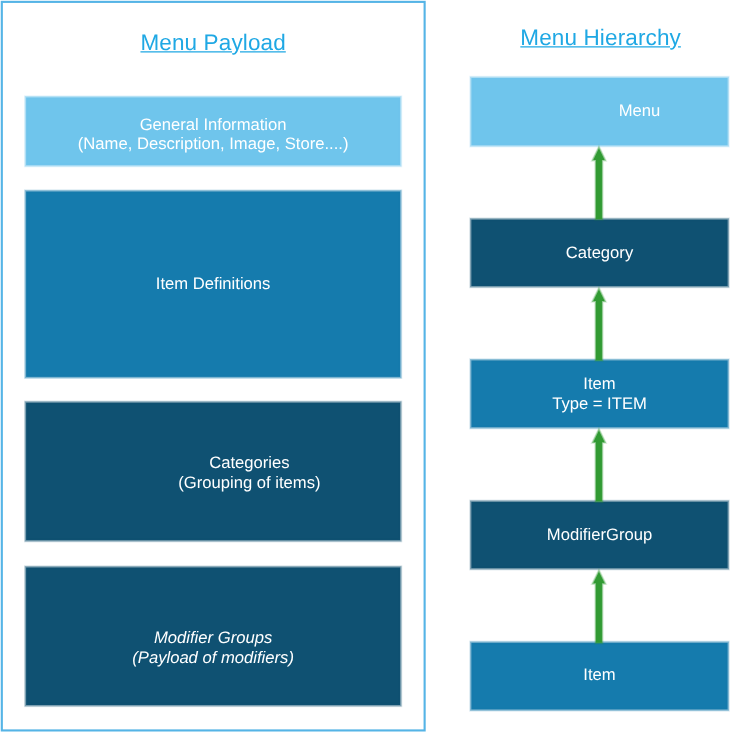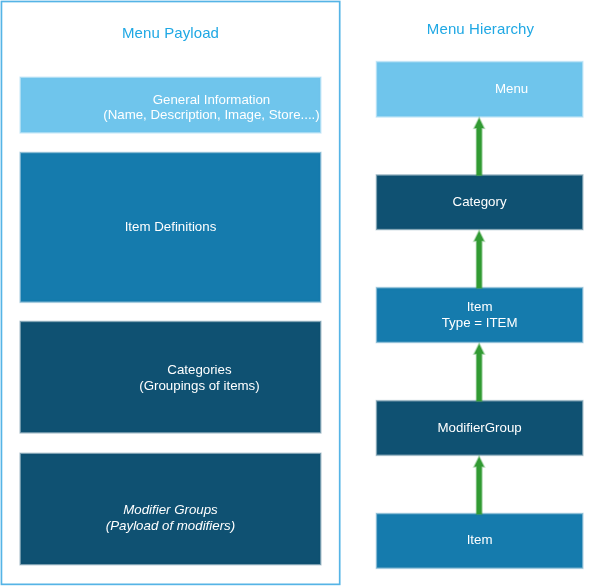--- a/index.html
+++ b/index.html
@@ -25,24 +25,25 @@
     left: 0;
     top: 0;
     width: 604px;
     height: 586px;
     overflow: visible;
   }
   .panel-title {
     position: absolute;
     text-align: center;
     color: #1FA8E4;
-    font-size: 15px;
+    font-size: 18px;
     font-weight: 400;
     letter-spacing: 0.1px;
     white-space: nowrap;
+    text-decoration: underline;
   }
   #payload-title {
     left: 0;
     top: 23.7px;
     width: 341px;
   }
   #hierarchy-title {
     left: 377px;
     top: 19.9px;
     width: 207px;
@@ -134,28 +135,28 @@
         <rect x="377.1" y="401.45" width="205" height="53.1" fill="none" stroke="#0F5172" stroke-width="3.4" stroke-opacity="0.17"></rect>
       </g>
       <g>
         <rect x="377.1" y="514.25" width="205" height="53.3" fill="#157BAD"></rect>
         <rect x="377.1" y="514.25" width="205" height="53.3" fill="none" stroke="#157BAD" stroke-width="2.1" stroke-opacity="0.46"></rect>
         <rect x="377.1" y="514.25" width="205" height="53.3" fill="none" stroke="#157BAD" stroke-width="3.4" stroke-opacity="0.17"></rect>
       </g>
     </svg>
 
   <div id="left-boxes">
-      <div class="pbox" style="top: 76.95px; height: 61px; margin-left: 41px;">
+      <div class="pbox" style="top: 76.95px; height: 61px;">
         <div class="lines" style="position:relative;top:-0.1px"><span class="ln">General Information</span><br><span class="ln">(Name, Description, Image, Store....)</span></div>
       </div>
       <div class="pbox" style="top: 152.2px; height: 149.8px;">
         <div class="lines" style="position:relative;top:0px"><span class="ln">Item Definitions</span><br></div>
       </div>
       <div class="pbox" style="top: 321.15px; height: 111.5px; padding-left: 29px;">
-        <div class="lines" style="position:relative;top:1.2px"><span class="ln">Categories</span><br><span class="ln">(Groupings of items)</span></div>
+        <div class="lines" style="position:relative;top:1.2px"><span class="ln">Categories</span><br><span class="ln">(Grouping of items)</span></div>
       </div>
       <div class="pbox" style="top: 453px; height: 129px; font-style: italic;">
         <div class="lines" style="position:relative;top:0px"><span class="ln">Modifier Groups</span><br><span class="ln">(Payload of modifiers)</span></div>
       </div>
     </div>
   <div id="right-boxes">
       <div class="hbox" style="top: 61.35px; height: 55.4px; padding-left: 32px;">
         <div class="lines" style="position:relative;top:-0.2px"><span class="ln">Menu</span></div>
       </div>
       <div class="hbox" style="top: 174.7px; height: 54.65px;">

